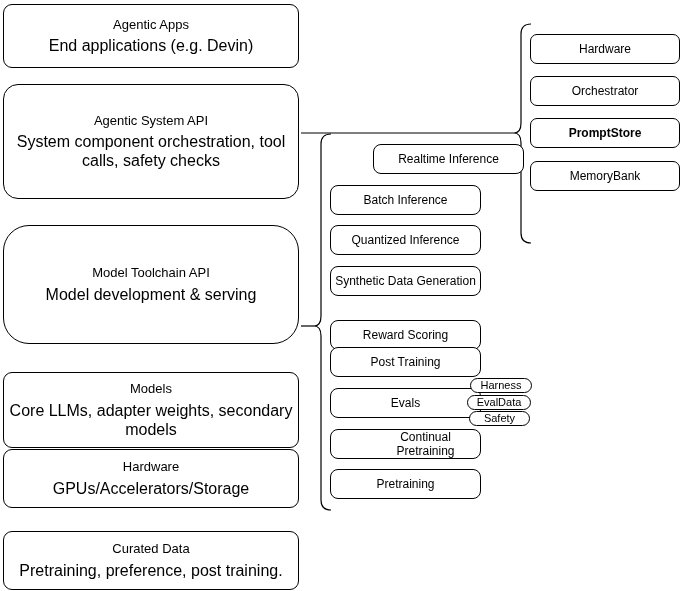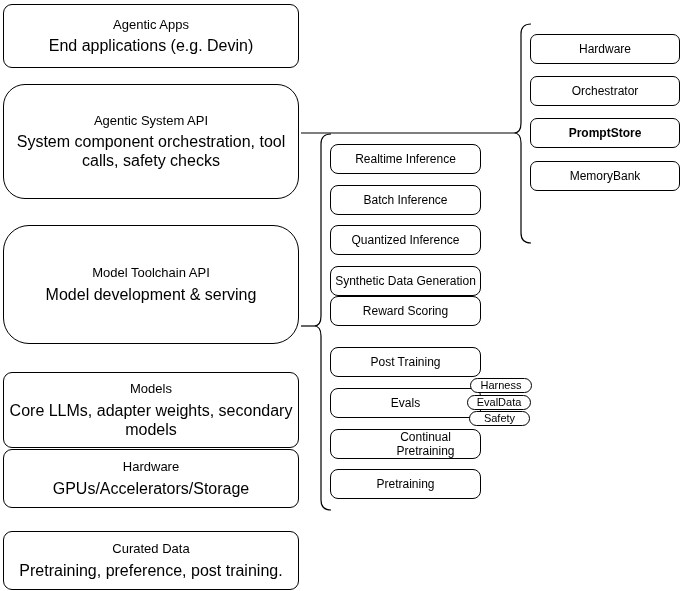--- a/index.html
+++ b/index.html
@@ -78,21 +78,21 @@
     <line x1="301" y1="326" x2="314" y2="326"></line>
     <path d="M331,134 Q321,134 321,144 L321,316 Q321,326 314,326 Q321,326 321,336 L321,500 Q321,510 331,510"></path>
     <path d="M531,24 Q521,24 521,34 L521,123 Q521,133 514,133 Q521,133 521,143 L521,233 Q521,243 531,243"></path>
   </svg>
 
   <div class="node lbox" style="top:4px;height:64px;border-radius:9px;">
     <div class="btitle">Agentic Apps</div>
     <div class="bsub">End applications (e.g. Devin)</div>
   </div>
 
-  <div class="node lbox" style="top:84px;height:115px;border-radius:22px;text-align:center;">
+  <div class="node lbox" style="top:84px;height:115px;border-radius:15px;text-align:center;">
     <div class="btitle">Agentic System API</div>
     <div class="bsub">System component orchestration, tool calls, safety checks</div>
   </div>
 
   <div class="node lbox" style="top:225px;height:119px;border-radius:26px;">
     <div class="btitle">Model Toolchain API</div>
     <div class="bsub">Model development &amp; serving</div>
   </div>
 
   <div class="node lbox" style="top:372px;height:76px;border-radius:9px;">
@@ -103,33 +103,33 @@
   <div class="node lbox" style="top:449px;height:59px;border-radius:9px;">
     <div class="btitle">Hardware</div>
     <div class="bsub">GPUs/Accelerators/Storage</div>
   </div>
 
   <div class="node lbox" style="top:531px;height:59px;border-radius:9px;">
     <div class="btitle">Curated Data</div>
     <div class="bsub">Pretraining, preference, post training.</div>
   </div>
 
-  <div class="node mbox" style="top:144px;">
+  <div class="node mbox" style="top:144px;margin-left:43px;">
     <span>Realtime Inference</span>
   </div>
   <div class="node mbox" style="top:185px;">
     <span>Batch Inference</span>
   </div>
   <div class="node mbox" style="top:266px;">
     <span>Synthetic Data Generation</span>
   </div>
   <div class="node mbox" style="top:225px;">
     <span>Quantized Inference</span>
   </div>
-  <div class="node mbox" style="top:296px;">
+  <div class="node mbox" style="top:320px;">
     <span>Reward Scoring</span>
   </div>
   <div class="node mbox" style="top:347px;">
     <span>Post Training</span>
   </div>
   <div class="node mbox" style="top:388px;">
     <span>Evals</span>
   </div>
   <div class="node mbox" style="top:429px;padding-left:40px;">
     <span>Continual Pretraining</span>

